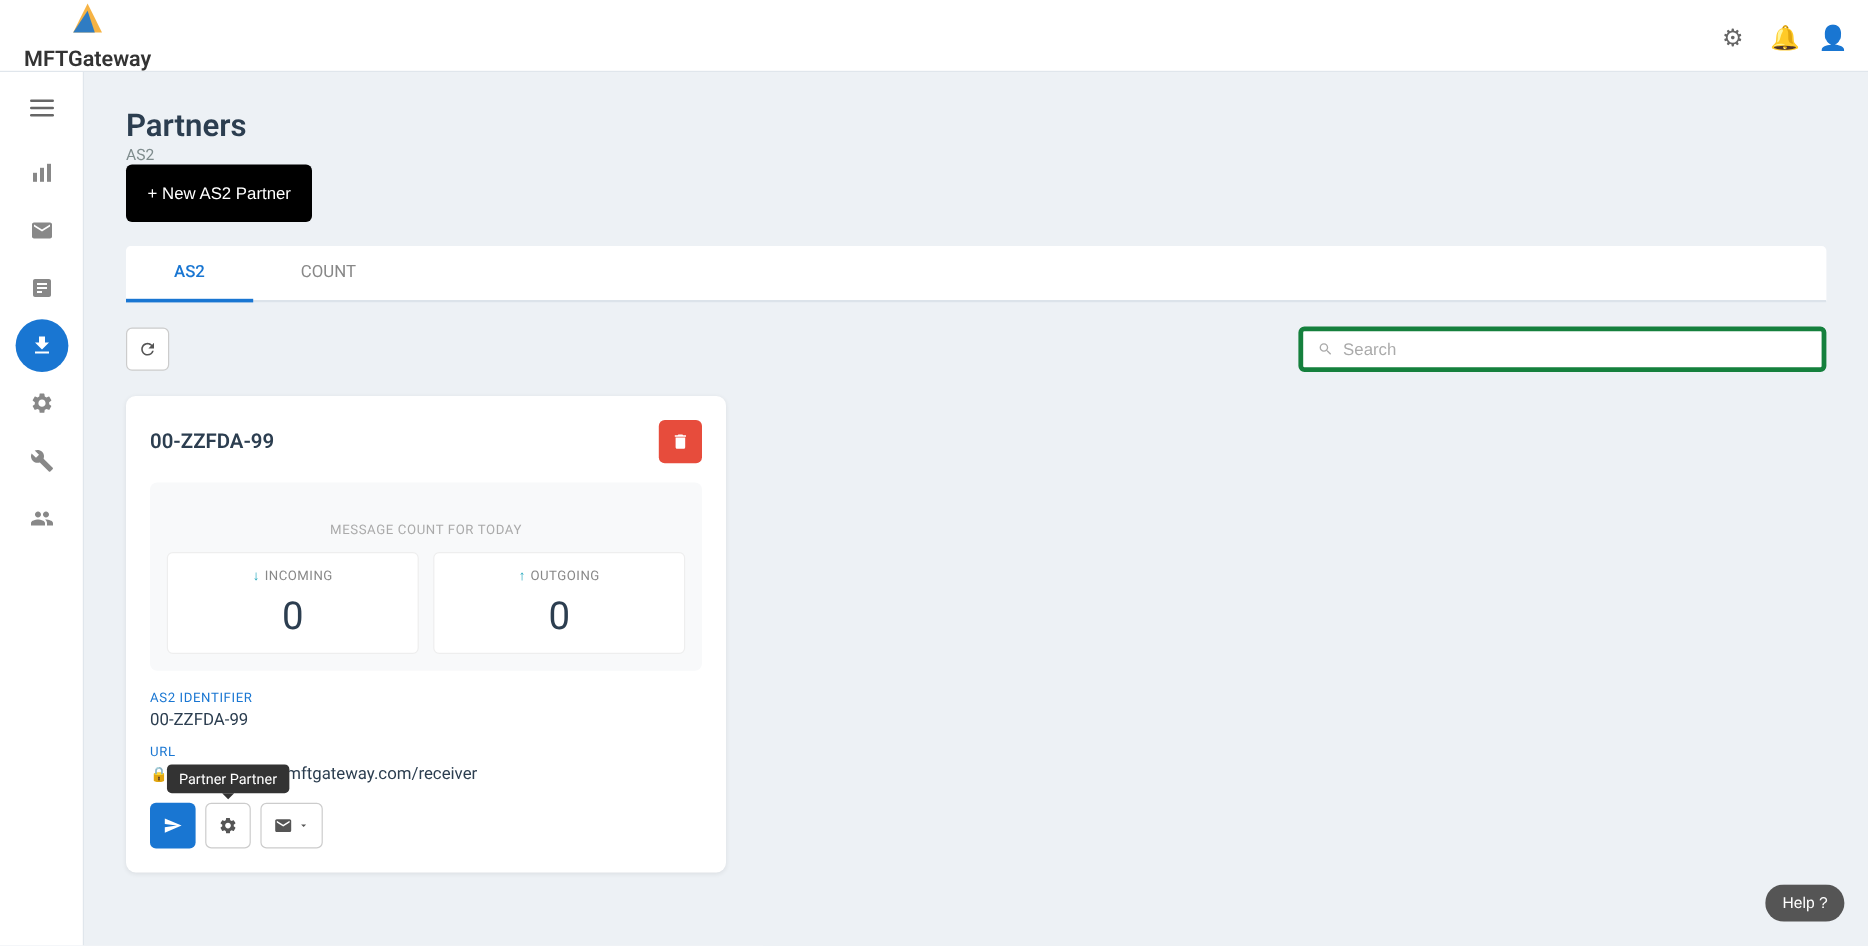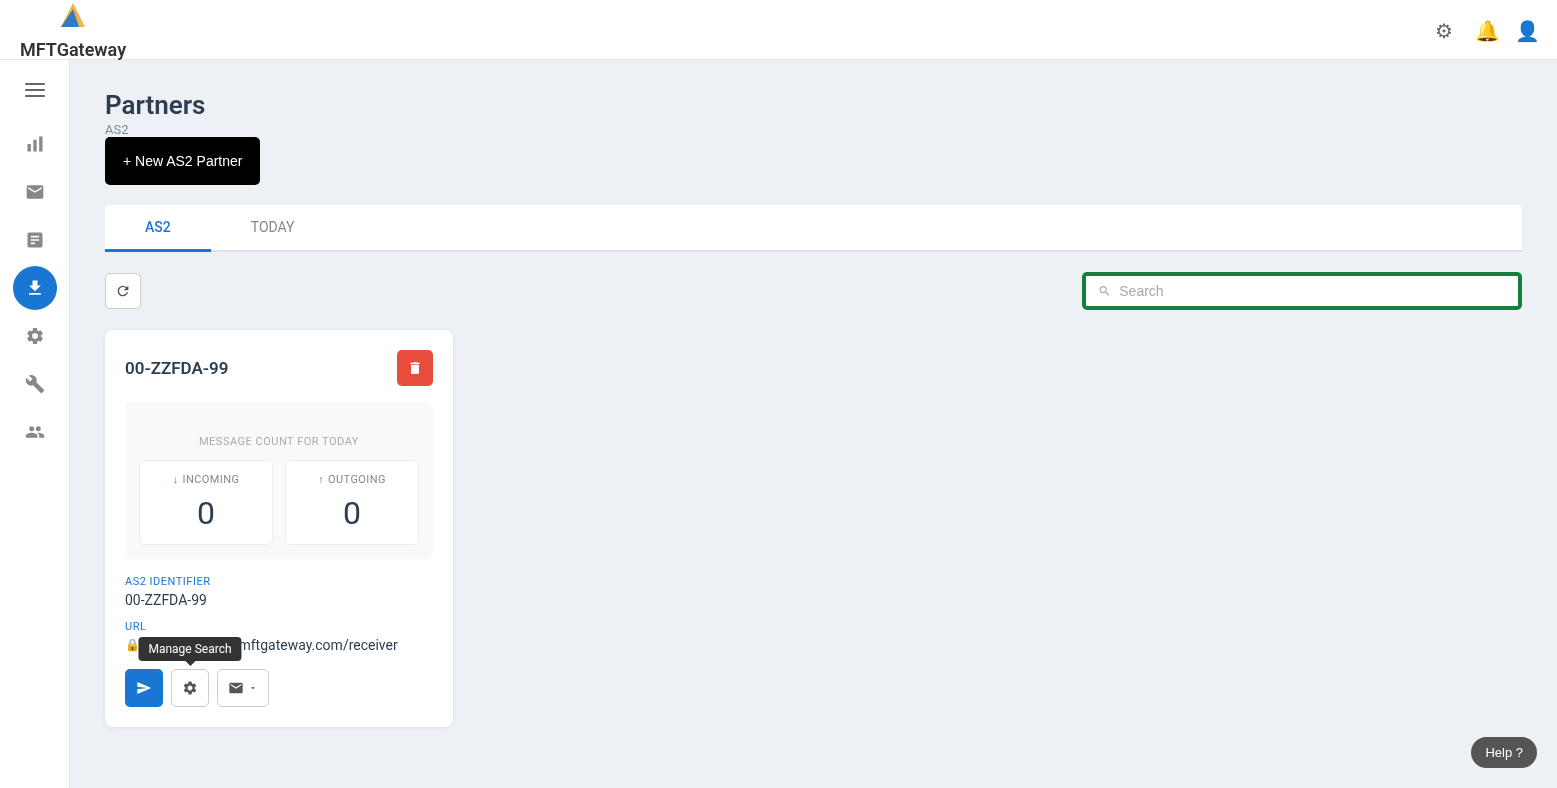--- a/index.html
+++ b/index.html
@@ -189,21 +189,21 @@
       width: 100%;
       background: transparent;
     }
     .search-box input::placeholder { color: #aaa; }
 
     
     .partner-card {
       background: #fff;
       border-radius: 8px;
       padding: 20px;
-      width: 348px;
+      width: 500px;
       box-shadow: 0 1px 4px rgba(0,0,0,0.08);
     }
     .partner-card-header {
       display: flex;
       justify-content: space-between;
       align-items: center;
       margin-bottom: 16px;
     }
     .partner-name {
       font-size: 17px;
@@ -465,21 +465,21 @@
         <p class="page-subtitle">AS2</p>
       </div>
       <button class="new-partner-btn">+ New AS2 Partner</button>
     </div>
 
     <div class="tabs">
       <div class="tab active">
         <span>AS2</span>
       </div>
       <div class="tab">
-        <span>TODAY</span>
+        <span>COUNT</span>
       </div>
     </div>
 
     <div class="toolbar">
       <button class="refresh-btn">
         <svg width="16" height="16" viewBox="0 0 24 24" fill="currentColor">
           <path d="M17.65 6.35A7.958 7.958 0 0 0 12 4c-4.42 0-7.99 3.58-7.99 8s3.57 8 7.99 8c3.73 0 6.84-2.55 7.73-6h-2.08A5.99 5.99 0 0 1 12 18c-3.31 0-6-2.69-6-6s2.69-6 6-6c1.66 0 3.14.69 4.22 1.78L13 11h7V4l-2.35 2.35z"></path>
         </svg>
       </button>
       <div class="search-box">
@@ -529,21 +529,21 @@
         <span class="detail-value">https://service.mftgateway.com/receiver</span>
       </div>
 
       <div class="card-actions">
         <button class="action-btn-blue">
           <svg width="16" height="16" viewBox="0 0 24 24" fill="white">
             <path d="M2.01 21L23 12 2.01 3 2 10l15 2-15 2z"></path>
           </svg>
         </button>
         <div class="tooltip-wrapper">
-          <div class="tooltip">Manage Search</div>
+          <div class="tooltip">Partner Partner</div>
           <button class="action-btn-light">
             <svg width="16" height="16" viewBox="0 0 24 24" fill="currentColor">
               <path d="M19.14 12.94c.04-.3.06-.61.06-.94s-.02-.64-.07-.94l2.03-1.58a.49.49 0 0 0 .12-.61l-1.92-3.32a.49.49 0 0 0-.59-.22l-2.39.96a6.97 6.97 0 0 0-1.62-.94l-.36-2.54a.484.484 0 0 0-.48-.41h-3.84c-.24 0-.43.17-.47.41l-.36 2.54c-.59.24-1.13.57-1.62.94l-2.39-.96c-.22-.08-.47 0-.59.22L2.74 8.87c-.12.21-.08.47.12.61l2.03 1.58c-.05.3-.09.63-.09.94s.02.64.07.94l-2.03 1.58a.49.49 0 0 0-.12.61l1.92 3.32c.12.22.37.29.59.22l2.39-.96c.5.37 1.04.7 1.62.94l.36 2.54c.05.24.24.41.48.41h3.84c.24 0 .44-.17.47-.41l.36-2.54c.59-.24 1.13-.57 1.62-.94l2.39.96c.22.08.47 0 .59-.22l1.92-3.32c.12-.21.07-.47-.12-.61l-2.01-1.58zM12 15.6c-1.98 0-3.6-1.62-3.6-3.6s1.62-3.6 3.6-3.6 3.6 1.62 3.6 3.6-1.62 3.6-3.6 3.6z"></path>
             </svg>
           </button>
         </div>
         <button class="action-btn-envelope">
           <svg width="16" height="16" viewBox="0 0 24 24" fill="currentColor">
             <path d="M20 4H4c-1.1 0-2 .9-2 2v12c0 1.1.9 2 2 2h16c1.1 0 2-.9 2-2V6c0-1.1-.9-2-2-2zm0 4l-8 5-8-5V6l8 5 8-5v2z"></path>
           </svg>

